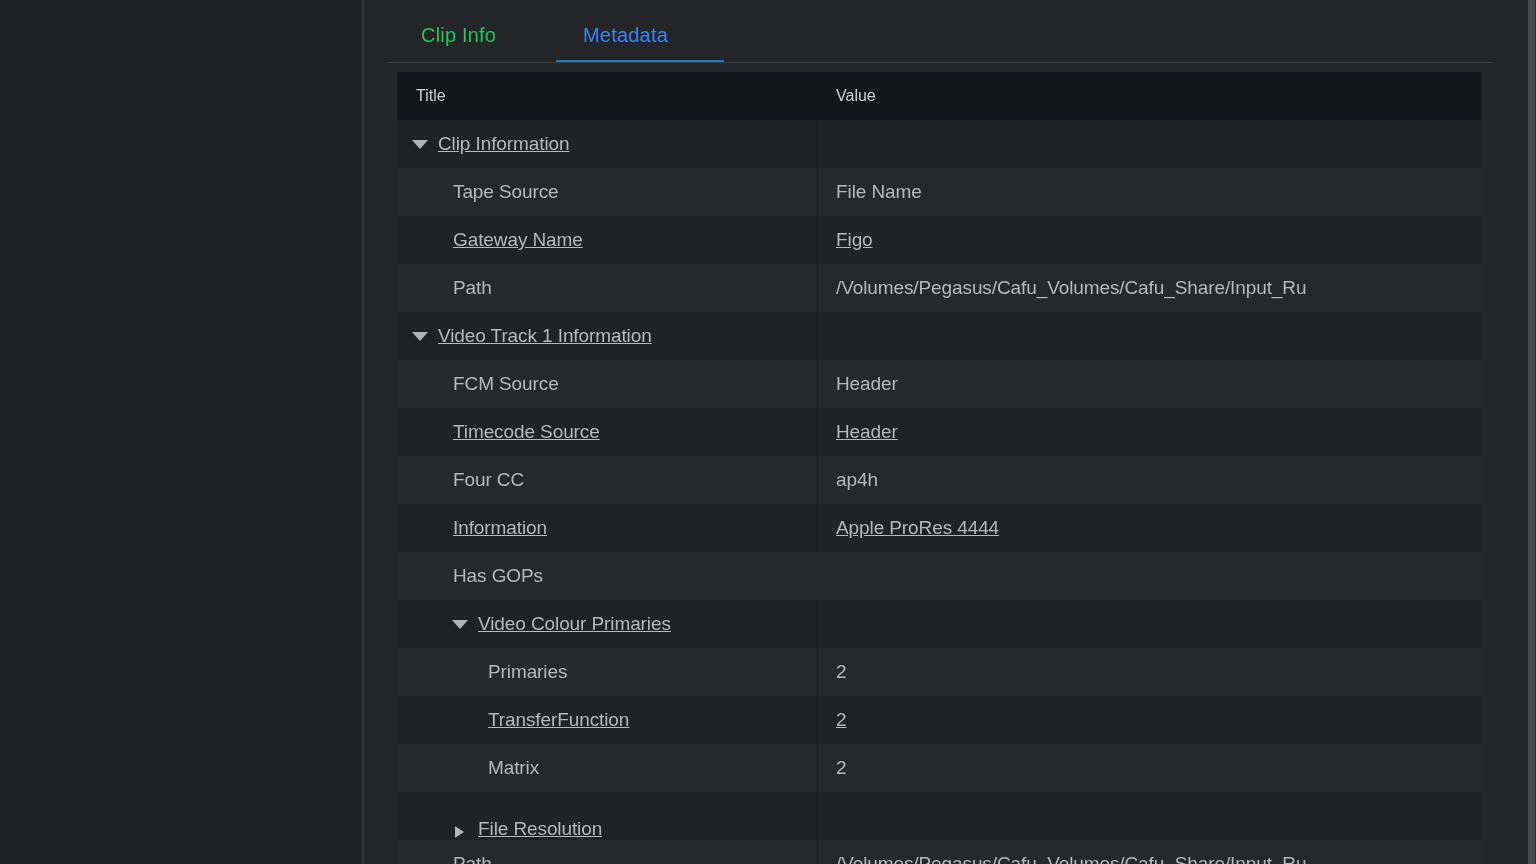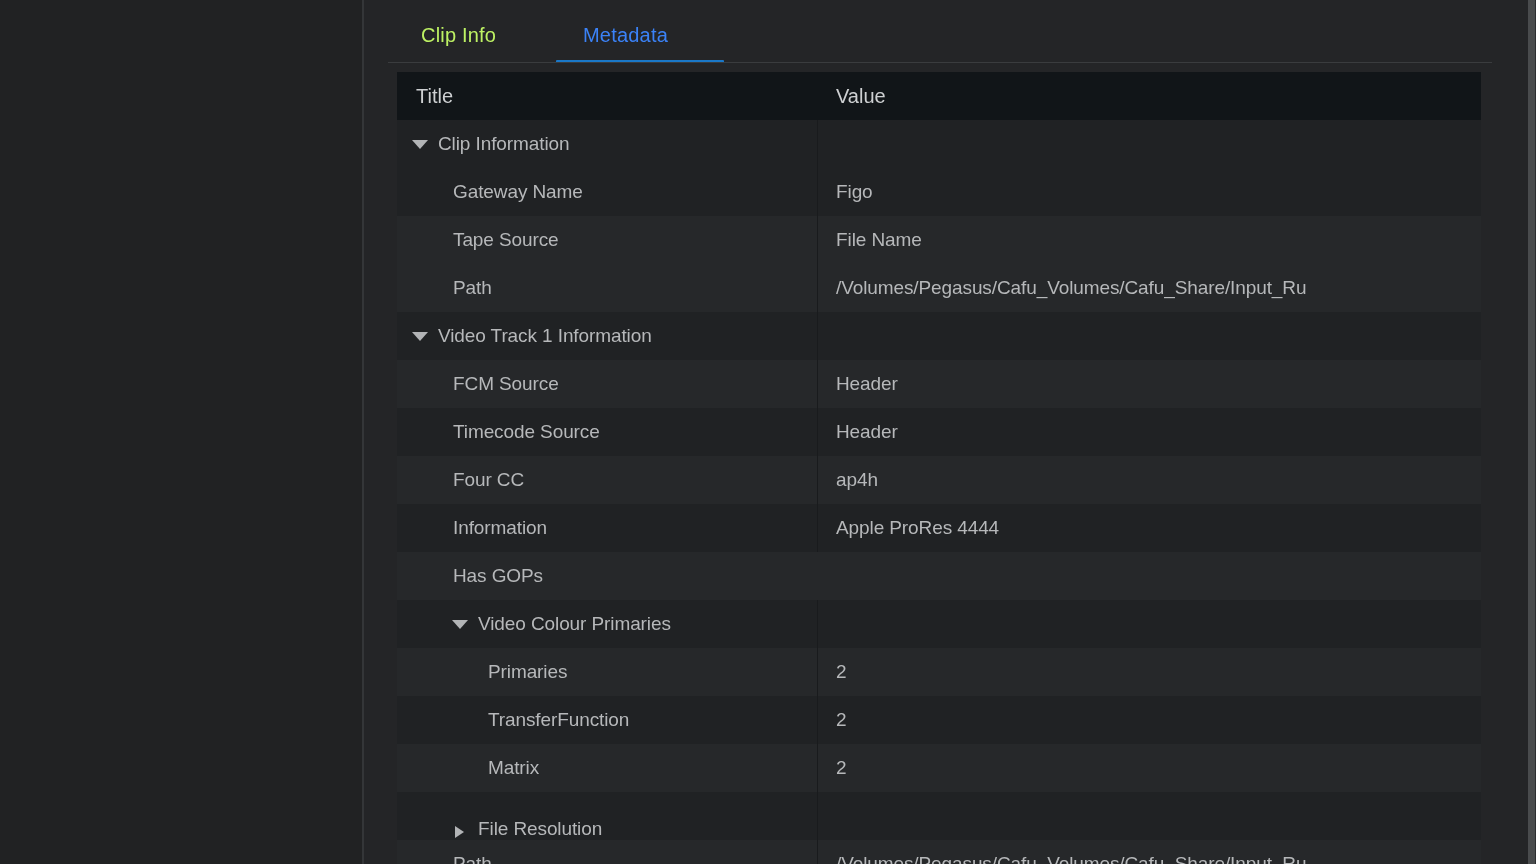--- a/index.html
+++ b/index.html
@@ -9,33 +9,33 @@
     font-family:"Liberation Sans","DejaVu Sans",sans-serif;
     -webkit-font-smoothing:antialiased;
   }
   .left-panel{position:absolute;left:0;top:0;width:362px;height:864px;background:#212223;}
   .panel-divider{position:absolute;left:362px;top:0;width:2px;height:864px;background:#343638;}
   .content{position:absolute;left:364px;top:0;width:1172px;height:864px;background:#242527;}
 
   
   .tabbar{position:absolute;left:0;top:0;width:100%;height:62px;}
   .tab{position:absolute;top:24px;font-size:20px;font-weight:500;letter-spacing:.2px;cursor:default;}
-  .tab-clip-info{left:57px;color:#bef264;}
+  .tab-clip-info{left:57px;color:#22c55e;}
   .tab-metadata{left:219px;color:#3b82f6;}
   .tabbar-line{position:absolute;left:24px;top:62px;width:1104px;height:1px;background:#3a3c3e;}
   .tab-underline{position:absolute;left:192px;top:60px;width:168px;height:3px;border-radius:1px;}
 
   
   .table{position:absolute;left:33px;top:72px;width:1084px;height:792px;overflow:hidden;}
-  .thead{display:flex;height:48px;background:#111518;color:#ced0d2;font-size:20px;font-weight:500;}
+  .thead{display:flex;height:48px;background:#111518;color:#ced0d2;font-size:16px;font-weight:500;}
   .th{display:flex;align-items:center;}
   .th-title{width:420px;padding-left:19px;box-sizing:border-box;}
   .th-value{flex:1;padding-left:19px;}
   .row{display:flex;height:48px;font-size:19px;font-weight:500;color:#b6b8ba;letter-spacing:-.1px;}
-  .row.dark{background:#202224;}
+  .row.dark{background:#202224;text-decoration:underline;}
   .row.light{background:#26282a;}
   .cell{display:flex;align-items:center;white-space:nowrap;overflow:hidden;box-sizing:border-box;}
   .cell-title{width:420px;}
   .cell-value{flex:1;padding-left:18px;border-left:1px solid #191b1d;}
   .expander{width:17px;height:17px;display:flex;align-items:center;justify-content:center;margin-right:10px;flex:0 0 17px;}
   .tri-down{width:0;height:0;border-left:8px solid transparent;border-right:8px solid transparent;border-top:9px solid #b2b4b6;}
   .tri-right{width:0;height:0;border-top:6px solid transparent;border-bottom:6px solid transparent;border-left:9px solid #b2b4b6;}
 
   .scrollbar{position:absolute;right:1px;top:0;width:7px;height:864px;background:#494b4d;}
   .scroll-edge{position:absolute;right:0;top:0;width:1px;height:864px;background:#2c2e30;}
@@ -65,34 +65,34 @@
             <div class="cell cell-title" style="padding-left: 14px;">
               <span class="expander">
                 <span class="tri-down"></span>
               </span>
               <span>Clip Information</span>
             </div>
             <div class="cell cell-value">
               <span></span>
             </div>
           </div>
+          <div class="row light">
+            <div class="cell cell-title" style="padding-left: 56px;">
+              <span>Tape Source</span>
+            </div>
+            <div class="cell cell-value">
+              <span>File Name</span>
+            </div>
+          </div>
           <div class="row dark">
             <div class="cell cell-title" style="padding-left: 56px;">
               <span>Gateway Name</span>
             </div>
             <div class="cell cell-value">
               <span>Figo</span>
-            </div>
-          </div>
-          <div class="row light">
-            <div class="cell cell-title" style="padding-left: 56px;">
-              <span>Tape Source</span>
-            </div>
-            <div class="cell cell-value">
-              <span>File Name</span>
             </div>
           </div>
           <div class="row light">
             <div class="cell cell-title" style="padding-left: 56px;">
               <span>Path</span>
             </div>
             <div class="cell cell-value">
               <span>/Volumes/Pegasus/Cafu_Volumes/Cafu_Share/Input_Ru</span>
             </div>
           </div>

